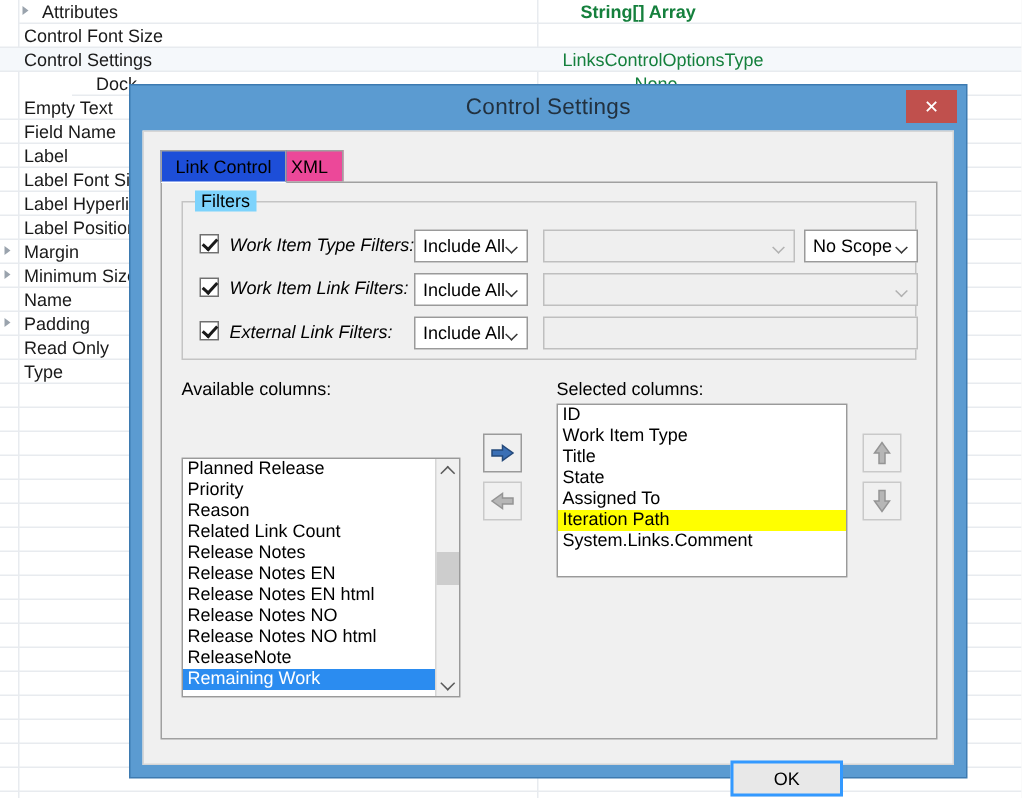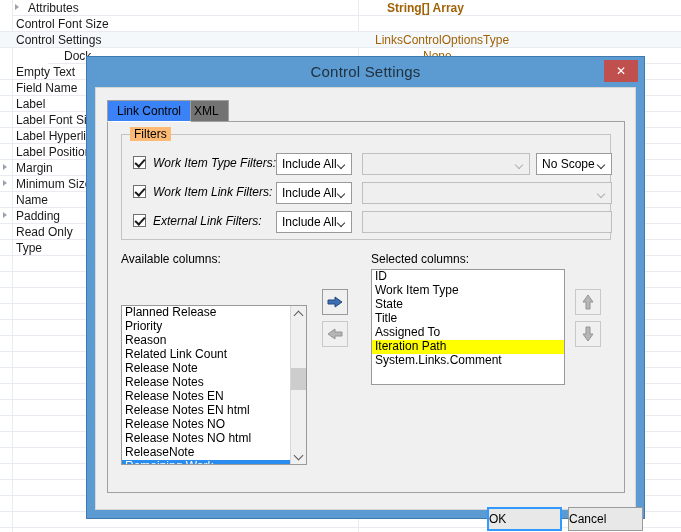--- a/index.html
+++ b/index.html
@@ -63,21 +63,21 @@
     left: 358px; top: 0;
     width: 1px; height: 532px;
     background: #e8ebef;
   }
   .grid-value {
     position: absolute;
     left: 375px; top: 1px;
     white-space: nowrap;
     font-size: 12px;
     line-height: 14px;
-    color: #a16207;
+    color: #15803d;
   }
   .grid-value.bold { font-weight: bold; }
 
   
   #dialog {
     position: absolute;
     left: 87px; top: 57px;
     width: 557px; height: 461px;
     background: #5b9bd1;
     box-sizing: border-box;
@@ -125,27 +125,27 @@
     width: 518px; height: 22px;
   }
   .tab {
     position: absolute;
     top: 0;
     height: 22px;
     line-height: 21px;
     padding: 0 9px;
     font-size: 12px;
     border: 1px solid #a0a0a0;
-    background: #737373;
+    background: #ec4899;
     box-sizing: border-box;
     cursor: pointer;
     white-space: nowrap;
   }
   .tab.active {
-    background: #3b82f6;
+    background: #1d4ed8;
     border-bottom-color: #ffffff;
     z-index: 3;
   }
   #tab-link-control { left: 0; }
   #tab-xml { left: 77px; }
   #tabpanel {
     position: absolute;
     left: 11px; top: 33px;
     width: 518px; height: 372px;
     border: 1px solid #a0a0a0;
@@ -157,21 +157,21 @@
   #filters-group {
     position: absolute;
     left: 13px; top: 12px;
     width: 490px; height: 106px;
     border: 1px solid #c4c4c4;
     box-sizing: border-box;
   }
   #filters-legend {
     position: absolute;
     left: 8px; top: -8px;
-    background: #fdba74;
+    background: #7dd3fc;
     padding: 0 4px;
     font-size: 12px;
   }
   .filter-row {
     position: absolute;
     left: 11px;
     height: 22px;
   }
   #filter-row-0 { top: 18px; }
   #filter-row-1 { top: 47px; }
@@ -341,21 +341,21 @@
     transform: translate(-50%, -50%);
     display: block;
   }
   .arrow-glyph svg { display: block; }
 
   
   .dlgbtn {
     position: absolute;
     width: 75px; height: 24px;
     line-height: 22px;
-    text-align: left;
+    text-align: center;
     font-size: 12px;
     border: 1px solid #9a9a9a;
     background: #e8e8e8;
     box-sizing: border-box;
     cursor: pointer;
     user-select: none;
   }
   #btn-ok {
     left: 391px; top: 419px;
     border: 2px solid #3399ff;
@@ -513,21 +513,20 @@
 
       <div class="col-label" id="available-label">Available columns:</div>
       <div class="col-label" id="selected-label">Selected columns:</div>
 
       <div class="listbox" id="available-list">
         <div class="list-items" id="available-items">
             <div class="list-item">Planned Release</div>
             <div class="list-item">Priority</div>
             <div class="list-item">Reason</div>
             <div class="list-item">Related Link Count</div>
-            <div class="list-item">Release Note</div>
             <div class="list-item">Release Notes</div>
             <div class="list-item">Release Notes EN</div>
             <div class="list-item">Release Notes EN html</div>
             <div class="list-item">Release Notes NO</div>
             <div class="list-item">Release Notes NO html</div>
             <div class="list-item">ReleaseNote</div>
             <div class="list-item sel">Remaining Work</div>
           </div>
         <div class="vscroll">
           <div class="sb-btn sb-up">
@@ -537,22 +536,22 @@
           <div class="sb-btn sb-down">
               <span class="sb-chev"></span>
             </div>
         </div>
       </div>
 
       <div class="listbox" id="selected-list">
         <div class="list-items" id="selected-items">
             <div class="list-item">ID</div>
             <div class="list-item">Work Item Type</div>
+            <div class="list-item">Title</div>
             <div class="list-item">State</div>
-            <div class="list-item">Title</div>
             <div class="list-item">Assigned To</div>
             <div class="list-item marked">Iteration Path</div>
             <div class="list-item">System.Links.Comment</div>
           </div>
       </div>
 
       <div class="sqbtn enabled" id="btn-add">
         <span class="arrow-glyph">
           <svg width="16" height="14" viewBox="0 0 16 14">
             <path d="M1 5 H8 V2 L15 7 L8 12 V9 H1 Z" fill="#3a6fb5" stroke="#24497a" stroke-width="1"></path>
@@ -577,16 +576,15 @@
         <span class="arrow-glyph">
           <svg width="14" height="16" viewBox="0 0 14 16">
             <path d="M5 1 V8 H2 L7 15 L12 8 H9 V1 Z" fill="#b6b6b6" stroke="#949494" stroke-width="1"></path>
           </svg>
         </span>
       </div>
 
     </div>
 
     <div class="dlgbtn" id="btn-ok">OK</div>
-    <div class="dlgbtn" id="btn-cancel">Cancel</div>
 
   </div>
 </div>
 
 </body></html>

